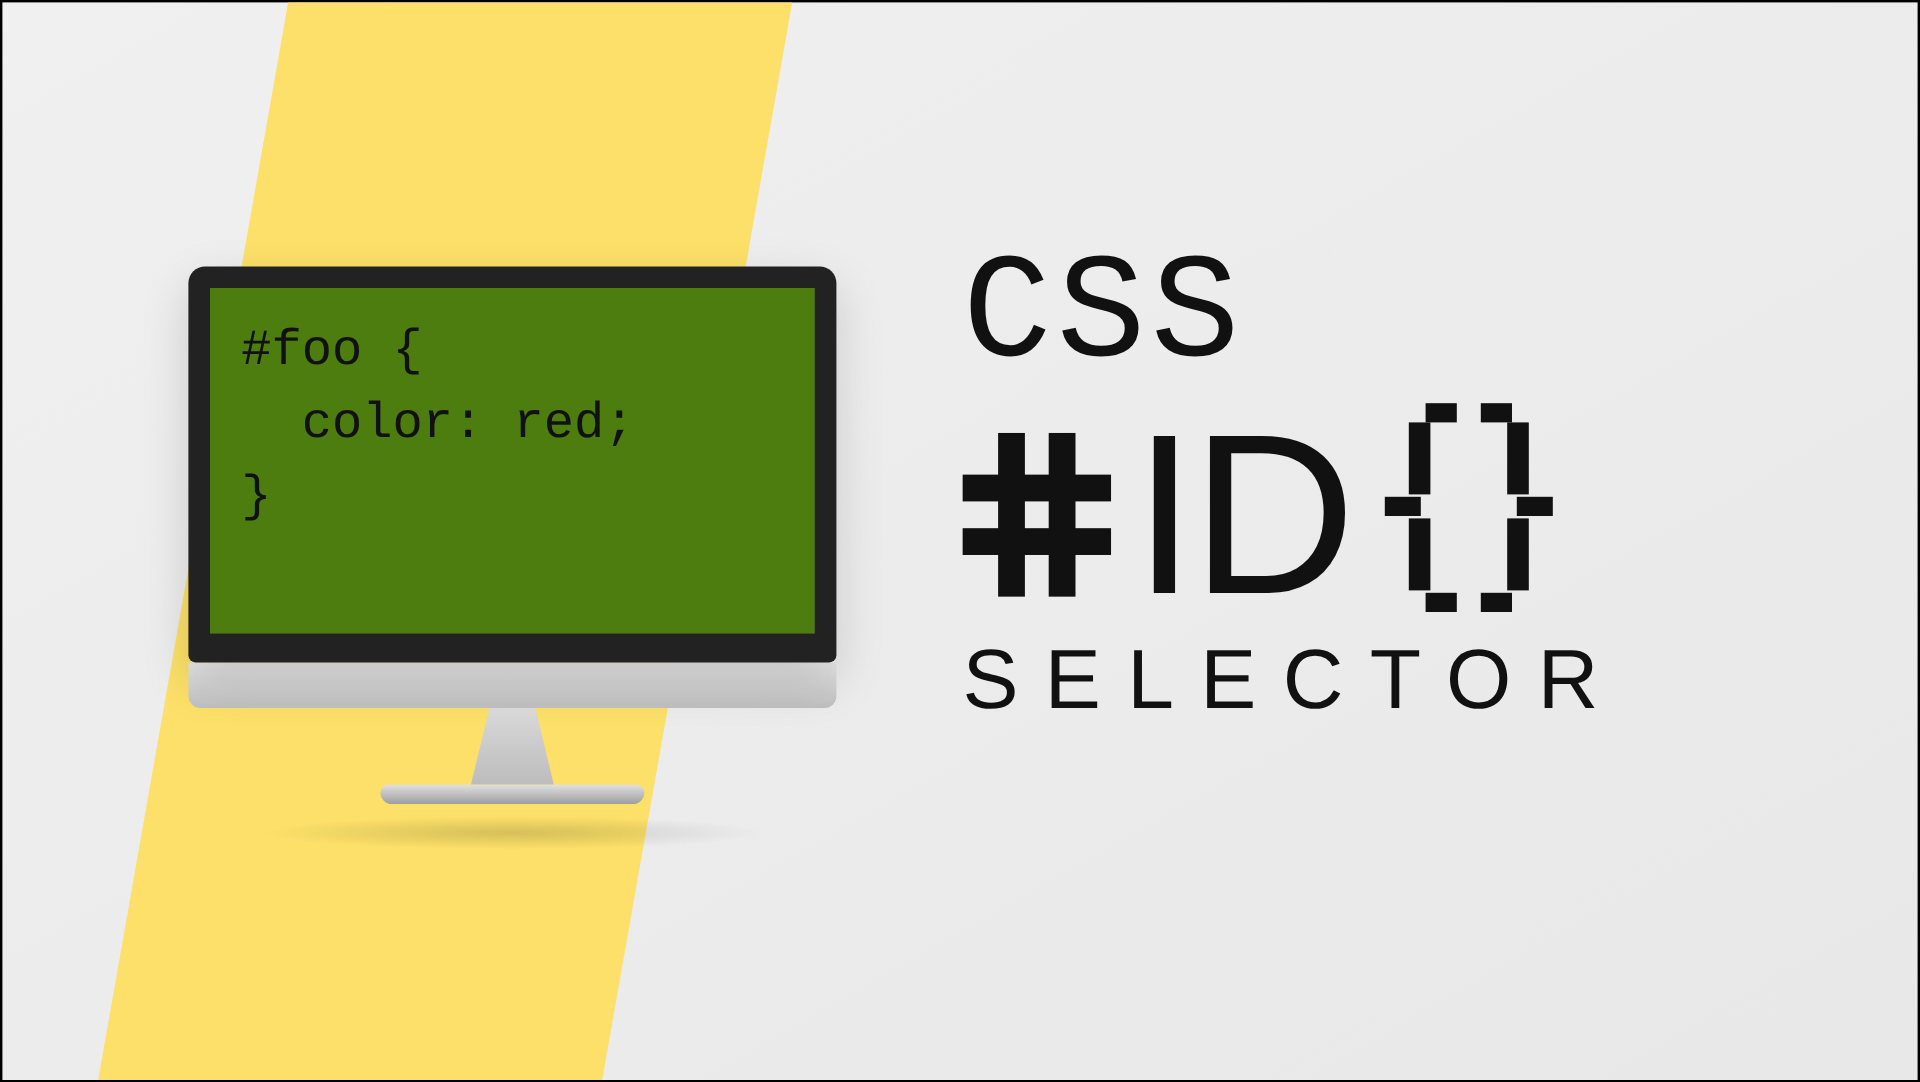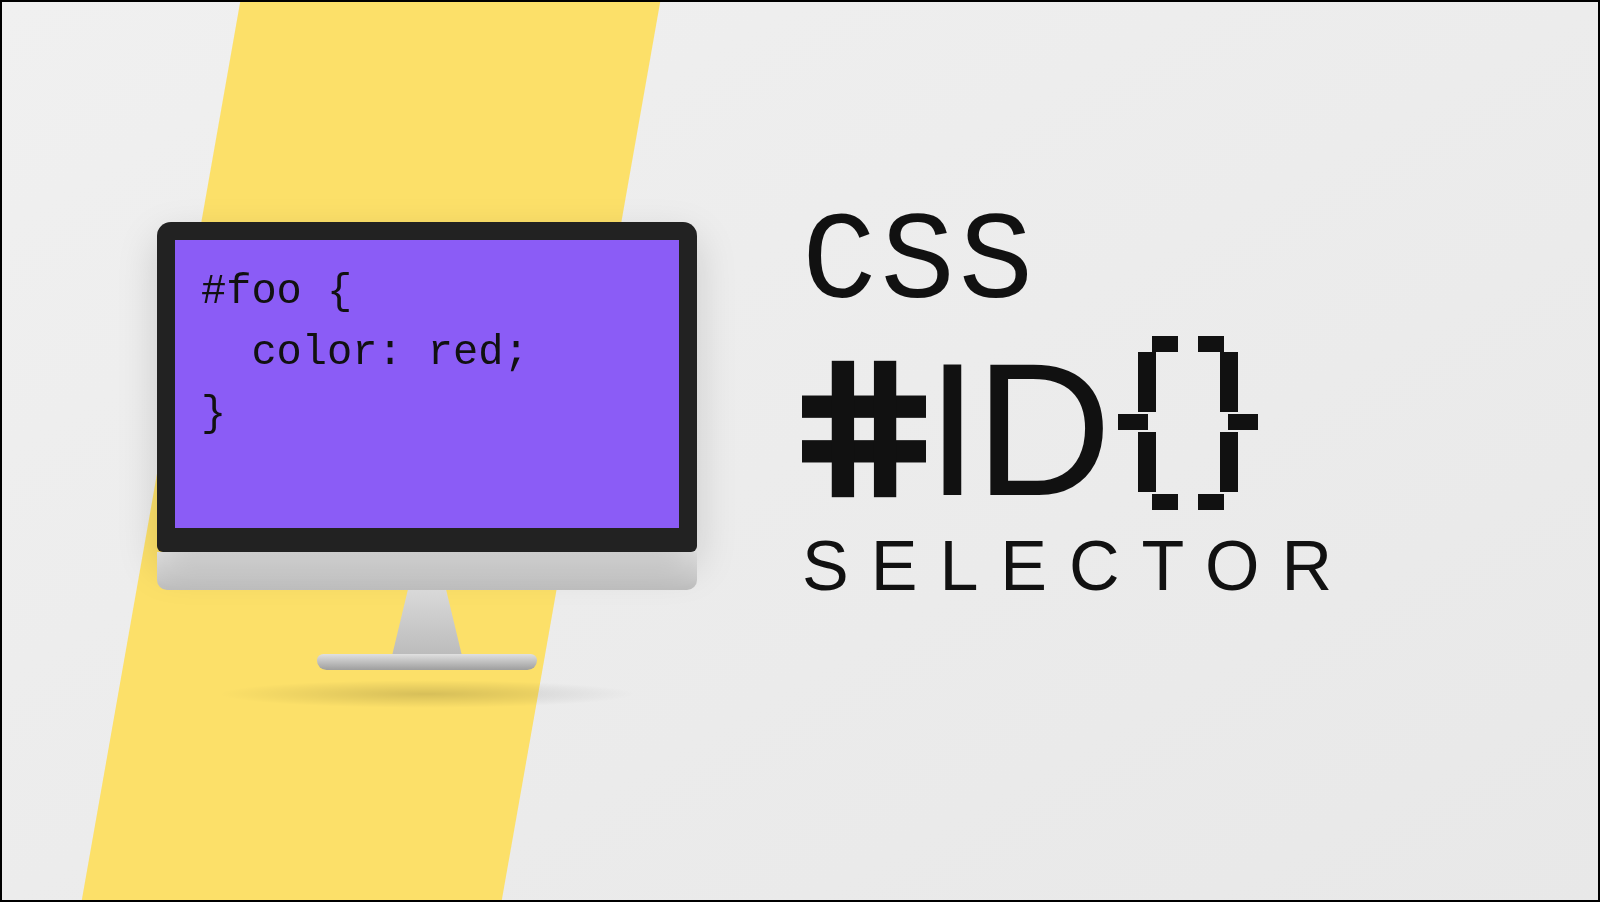--- a/index.html
+++ b/index.html
@@ -32,21 +32,21 @@
     height: 330px;
     background: #222;
     border-radius: 14px 14px 6px 6px;
     padding: 18px 18px 24px 18px;
     box-shadow: 0 15px 40px rgba(0,0,0,0.15);
     position: relative;
   }
   .monitor-screen {
     width: 100%;
     height: 100%;
-    background: #8b5cf6;
+    background: #4d7c0f;
     padding: 22px 26px;
     font-family: 'Courier New', Courier, monospace;
     font-size: 42px;
     line-height: 1.45;
     color: #111;
     white-space: pre;
     text-align: left;
   }
   .monitor-chin {
     width: 540px;
@@ -84,20 +84,21 @@
   }
   .title-css {
     font-family: Liberation Mono, monospace;
     font-size: 124px;
     letter-spacing: 4px;
     line-height: 1;
   }
   .title-id-row {
     display: flex;
     align-items: center;
+    gap: 18px;
     margin-top: 8px;
     line-height: 1;
   }
   .hash-icon {
     width: 124px;
     height: 140px;
     flex-shrink: 0;
   }
   .title-id {
     font-family: Arial, Helvetica, sans-serif;

